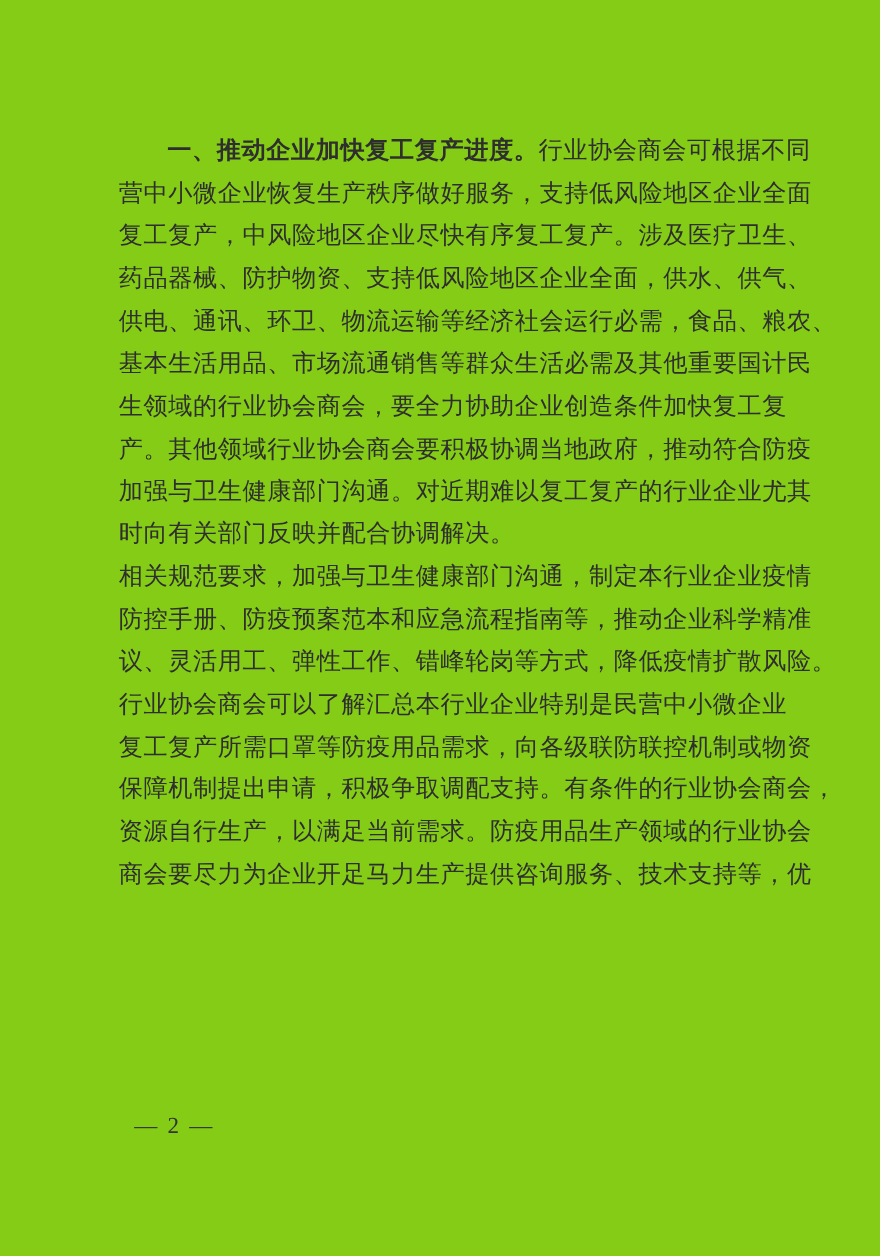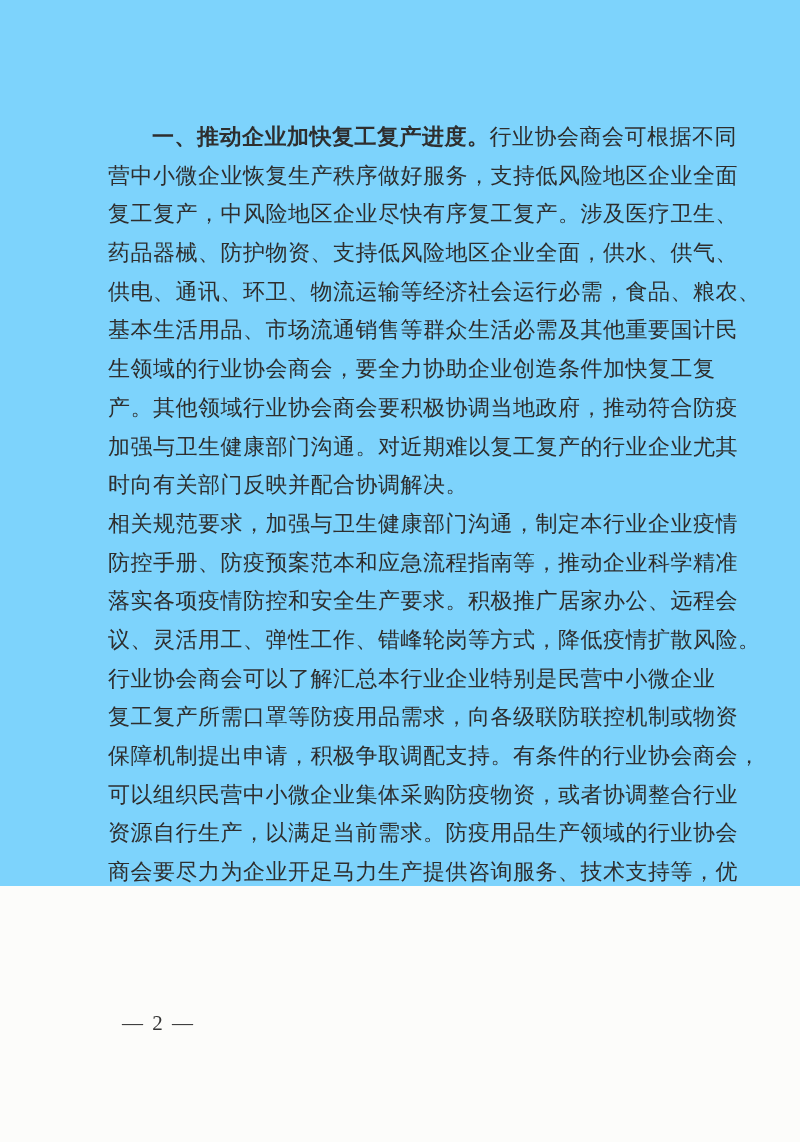--- a/index.html
+++ b/index.html
@@ -11,22 +11,22 @@
     height: 1142px;
     background: #fcfcfa;
     font-family: "Liberation Serif", serif;
     position: relative;
     overflow: hidden;
   }
   .page {
     position: absolute;
     left: 0; top: 0;
     width: 800px;
-    height: 886px;
-    background: #7dd3fc;
+    height: 1142px;
+    background: #84cc16;
   }
   .text-block {
     position: absolute;
     left: 108px;
     top: 118px;
     width: 594px;
     color: #2e2e2e;
   }
   .line {
     height: 38.7px;
@@ -71,25 +71,23 @@
     <div class="line"><span>药品器械、防护物资、支持低风险地区企业全面，供水、供气、</span></div>
     <div class="line"><span>供电、通讯、环卫、物流运输等经济社会运行必需，食品、粮农、</span></div>
     <div class="line"><span>基本生活用品、市场流通销售等群众生活必需及其他重要国计民</span></div>
     <div class="line"><span>生领域的行业协会商会，要全力协助企业创造条件加快复工复</span></div>
     <div class="line"><span>产。其他领域行业协会商会要积极协调当地政府，推动符合防疫</span></div>
     <div class="line"><span>加强与卫生健康部门沟通。对近期难以复工复产的行业企业尤其</span></div>
     <div class="line short"><span>时向有关部门反映并配合协调解决。</span></div>
 
     <div class="line"><span>相关规范要求，加强与卫生健康部门沟通，制定本行业企业疫情</span></div>
     <div class="line"><span>防控手册、防疫预案范本和应急流程指南等，推动企业科学精准</span></div>
-    <div class="line"><span>落实各项疫情防控和安全生产要求。积极推广居家办公、远程会</span></div>
     <div class="line"><span>议、灵活用工、弹性工作、错峰轮岗等方式，降低疫情扩散风险。</span></div>
     <div class="line"><span>行业协会商会可以了解汇总本行业企业特别是民营中小微企业</span></div>
     <div class="line"><span>复工复产所需口罩等防疫用品需求，向各级联防联控机制或物资</span></div>
     <div class="line"><span>保障机制提出申请，积极争取调配支持。有条件的行业协会商会，</span></div>
-    <div class="line"><span>可以组织民营中小微企业集体采购防疫物资，或者协调整合行业</span></div>
     <div class="line"><span>资源自行生产，以满足当前需求。防疫用品生产领域的行业协会</span></div>
     <div class="line"><span>商会要尽力为企业开足马力生产提供咨询服务、技术支持等，优</span></div>
 
   </div>
 
   <div class="page-number">— 2 —</div>
 </div>
 
 </body></html>

